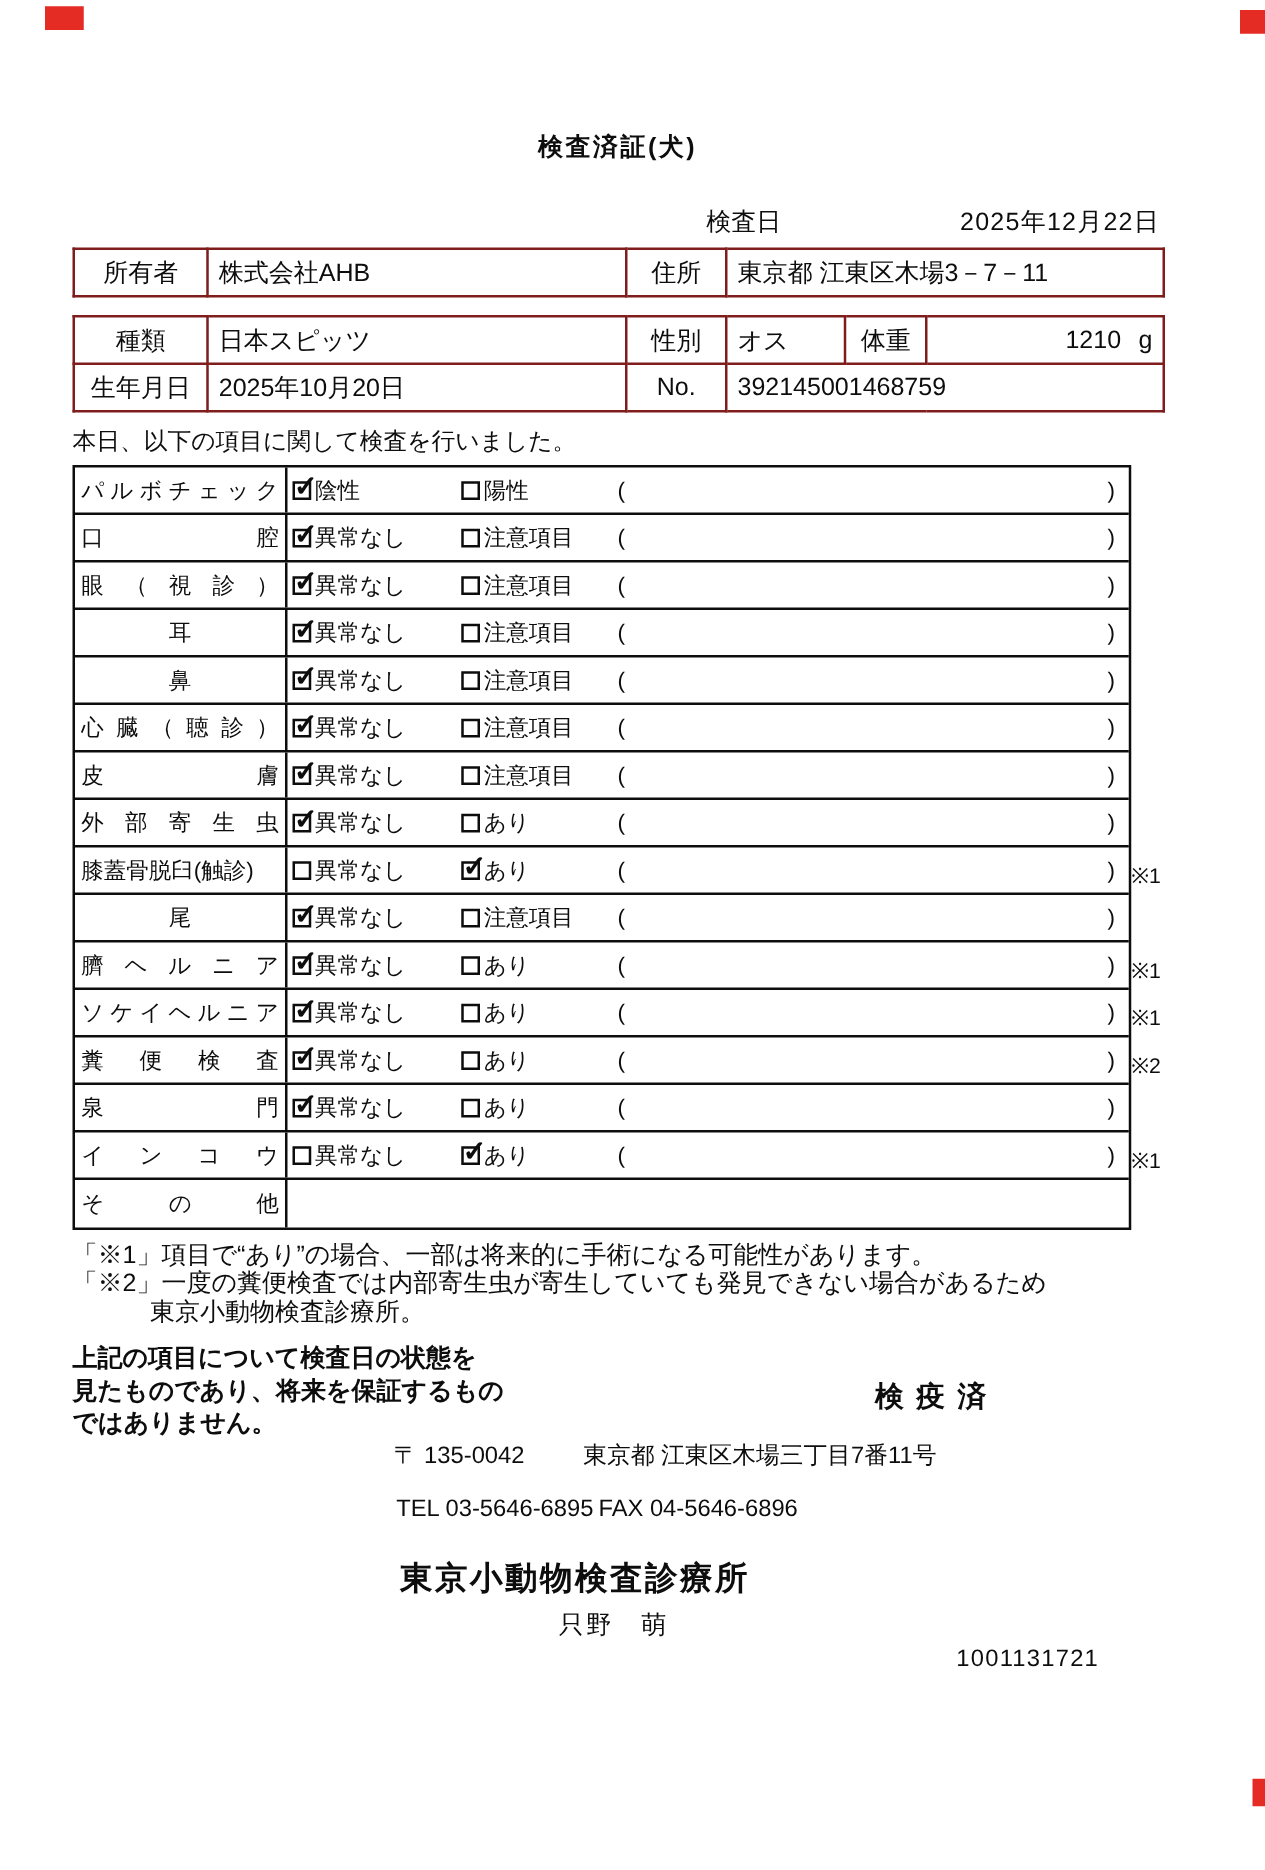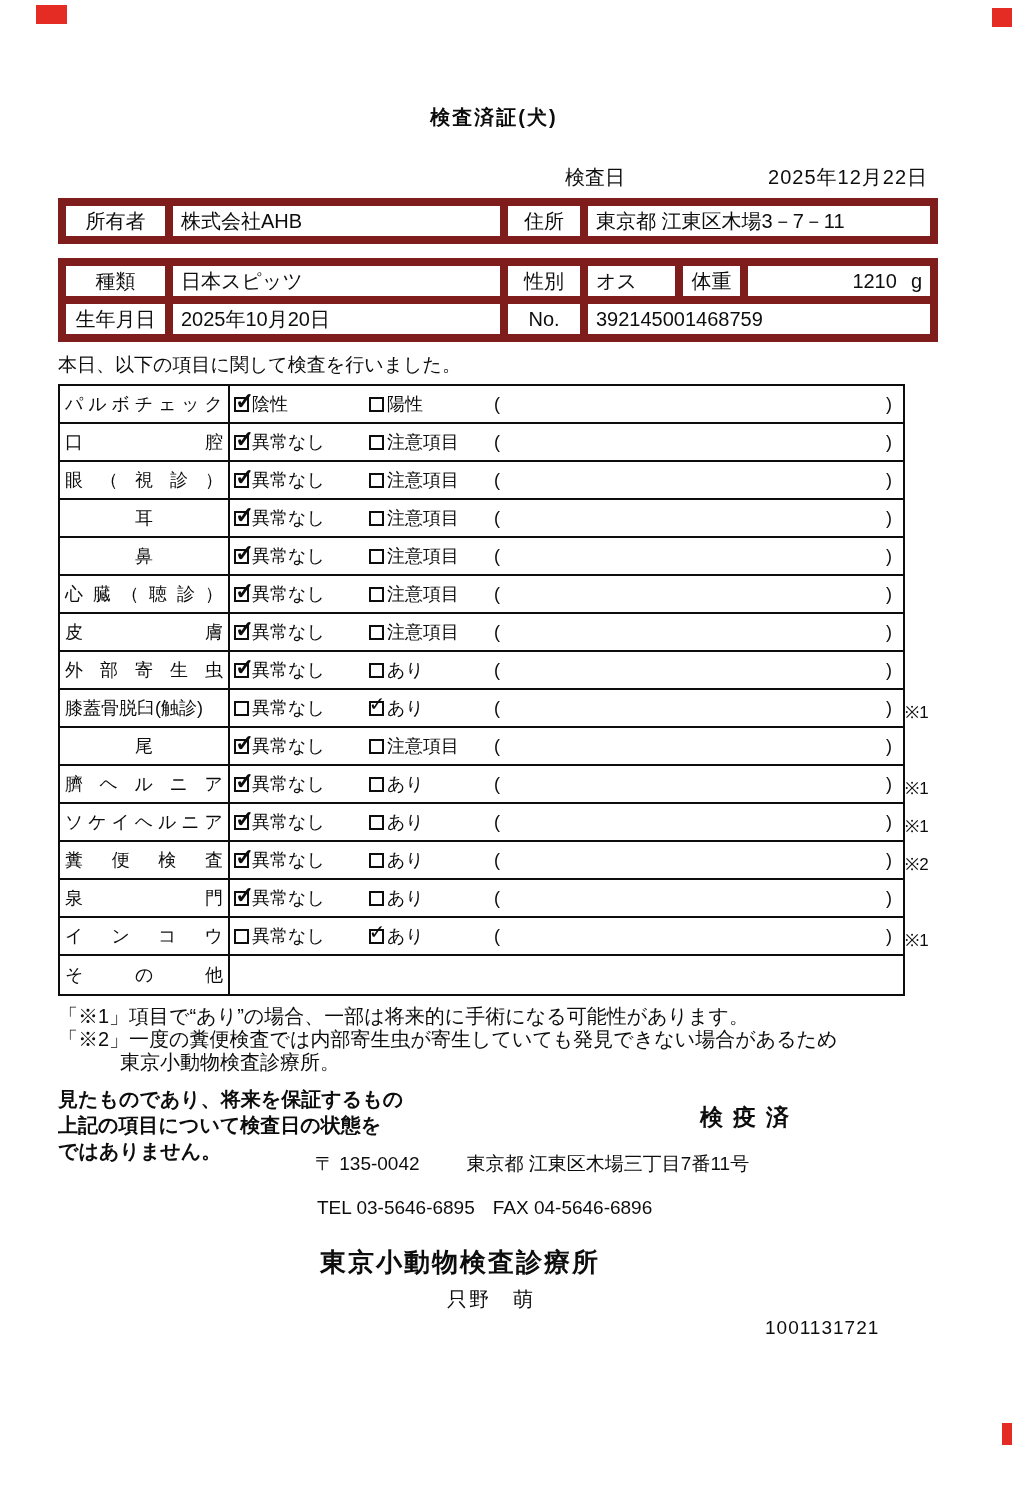--- a/index.html
+++ b/index.html
@@ -14,53 +14,53 @@
 
   .content { position:absolute; left:58px; top:0; width:872px; }
 
   .title { font-size:20px; font-weight:700; text-align:center; margin-top:104px; letter-spacing:2px; height:36px; }
 
   .date-row { position:relative; height:28px; margin-top:24px; font-size:20px; }
   .date-label { position:absolute; left:507px; top:0; }
   .date-value { position:absolute; right:2px; top:0; letter-spacing:1px; }
 
   table.info-table { border-collapse:collapse; width:872px; table-layout:fixed; }
-  table.info-table td { border:8px solid #7f1d1d; height:38px; font-size:20px; padding:0 8px; overflow:hidden; white-space:nowrap; }
+  table.info-table td { border:2px solid #7f1d1d; height:38px; font-size:20px; padding:0 8px; overflow:hidden; white-space:nowrap; }
   .t1 { margin-top:6px; }
   .t2 { margin-top:14px;border-radius:18px; }
   td.lbl { text-align:center; padding:0 2px; }
   td.val { text-align:left; }
   td.weight { text-align:right; padding-right:18px; }
   td.weight .unit { margin-left:14px; }
 
   .intro { margin-top:10px; font-size:19px; height:24px; }
 
   .itable { margin-top:8px; width:847px; border:2px solid #0d0d0d; }
   .irow { display:flex; align-items:stretch; height:38px; border-bottom:2px solid #0d0d0d; position:relative; }
   .irow:last-child { border-bottom:none; }
   .ilabel { width:170px; flex:none; border-right:2px solid #0d0d0d; display:flex; justify-content:space-between;
             align-items:center; padding:0 5px; font-size:18px; overflow:hidden; }
   .icontent { flex:1; display:flex; align-items:center; padding-left:4px; font-size:18px; }
   .opt { display:flex; align-items:center; }
   .opt1 { width:135px; }
-  .opt2 { width:125px;font-family:Liberation Mono, monospace; }
+  .opt2 { width:125px; }
   .cb { width:15px; height:15px; border:2px solid #0d0d0d; position:relative; flex:none; margin-right:3px; background:#fff; }
   .check { position:absolute; left:-1px; bottom:-3px; font-size:23px; line-height:1; font-weight:700; }
   .spacer { flex:1; }
   .paren-close { margin-right:11px; }
   .row-note { position:absolute; right:-38px; top:10px; width:36px; font-size:17px; }
 
   .footnotes { margin-top:9px; font-size:20px; line-height:23px; }
   .fn-indent { padding-left:62px; }
 
   .disclaimer { margin-top:12px; font-size:20px; line-height:26px; font-weight:700; width:420px; }
 
   .stamp   { position:absolute; left:700px; top:1102px; font-size:23px; font-weight:700; letter-spacing:10px; }
   .addr-line { position:absolute; left:315px; top:1151px; font-size:19px; display:flex; gap:47px; white-space:nowrap; }
-  .tel-line  { position:absolute; left:317px; top:1197px; font-size:19px; display:flex; gap:18px; white-space:nowrap; }
+  .tel-line  { position:absolute; left:317px; top:1197px; font-size:19px; display:flex; gap:4px; white-space:nowrap; }
   .clinic    { position:absolute; left:320px; top:1245px; font-size:26px; font-weight:700; letter-spacing:2px; }
   .examiner  { position:absolute; left:447px; top:1286px; font-size:20px; letter-spacing:2px; }
   .serial    { position:absolute; left:765px; top:1317px; font-size:19px; letter-spacing:1px; }
 </style>
 </head>
 <body>
 
 <div class="red-mark rm-tl"></div>
 <div class="red-mark rm-tr"></div>
 <div class="red-mark rm-br"></div>
@@ -503,22 +503,22 @@
   </div>
     </div>
 
   <div class="footnotes">
     <div>「※1」項目で“あり”の場合、一部は将来的に手術になる可能性があります。</div>
     <div>「※2」一度の糞便検査では内部寄生虫が寄生していても発見できない場合があるため</div>
     <div class="fn-indent">東京小動物検査診療所。</div>
   </div>
 
   <div class="disclaimer">
+    <div>上記の項目について検査日の状態を</div>
     <div>見たものであり、将来を保証するもの</div>
-    <div>上記の項目について検査日の状態を</div>
     <div>ではありません。</div>
   </div>
 
 </div>
 
 <div class="stamp">検疫済</div>
 
 <div class="addr-line">
   <span>〒 135-0042</span>
   <span>東京都 江東区木場三丁目7番11号</span>

